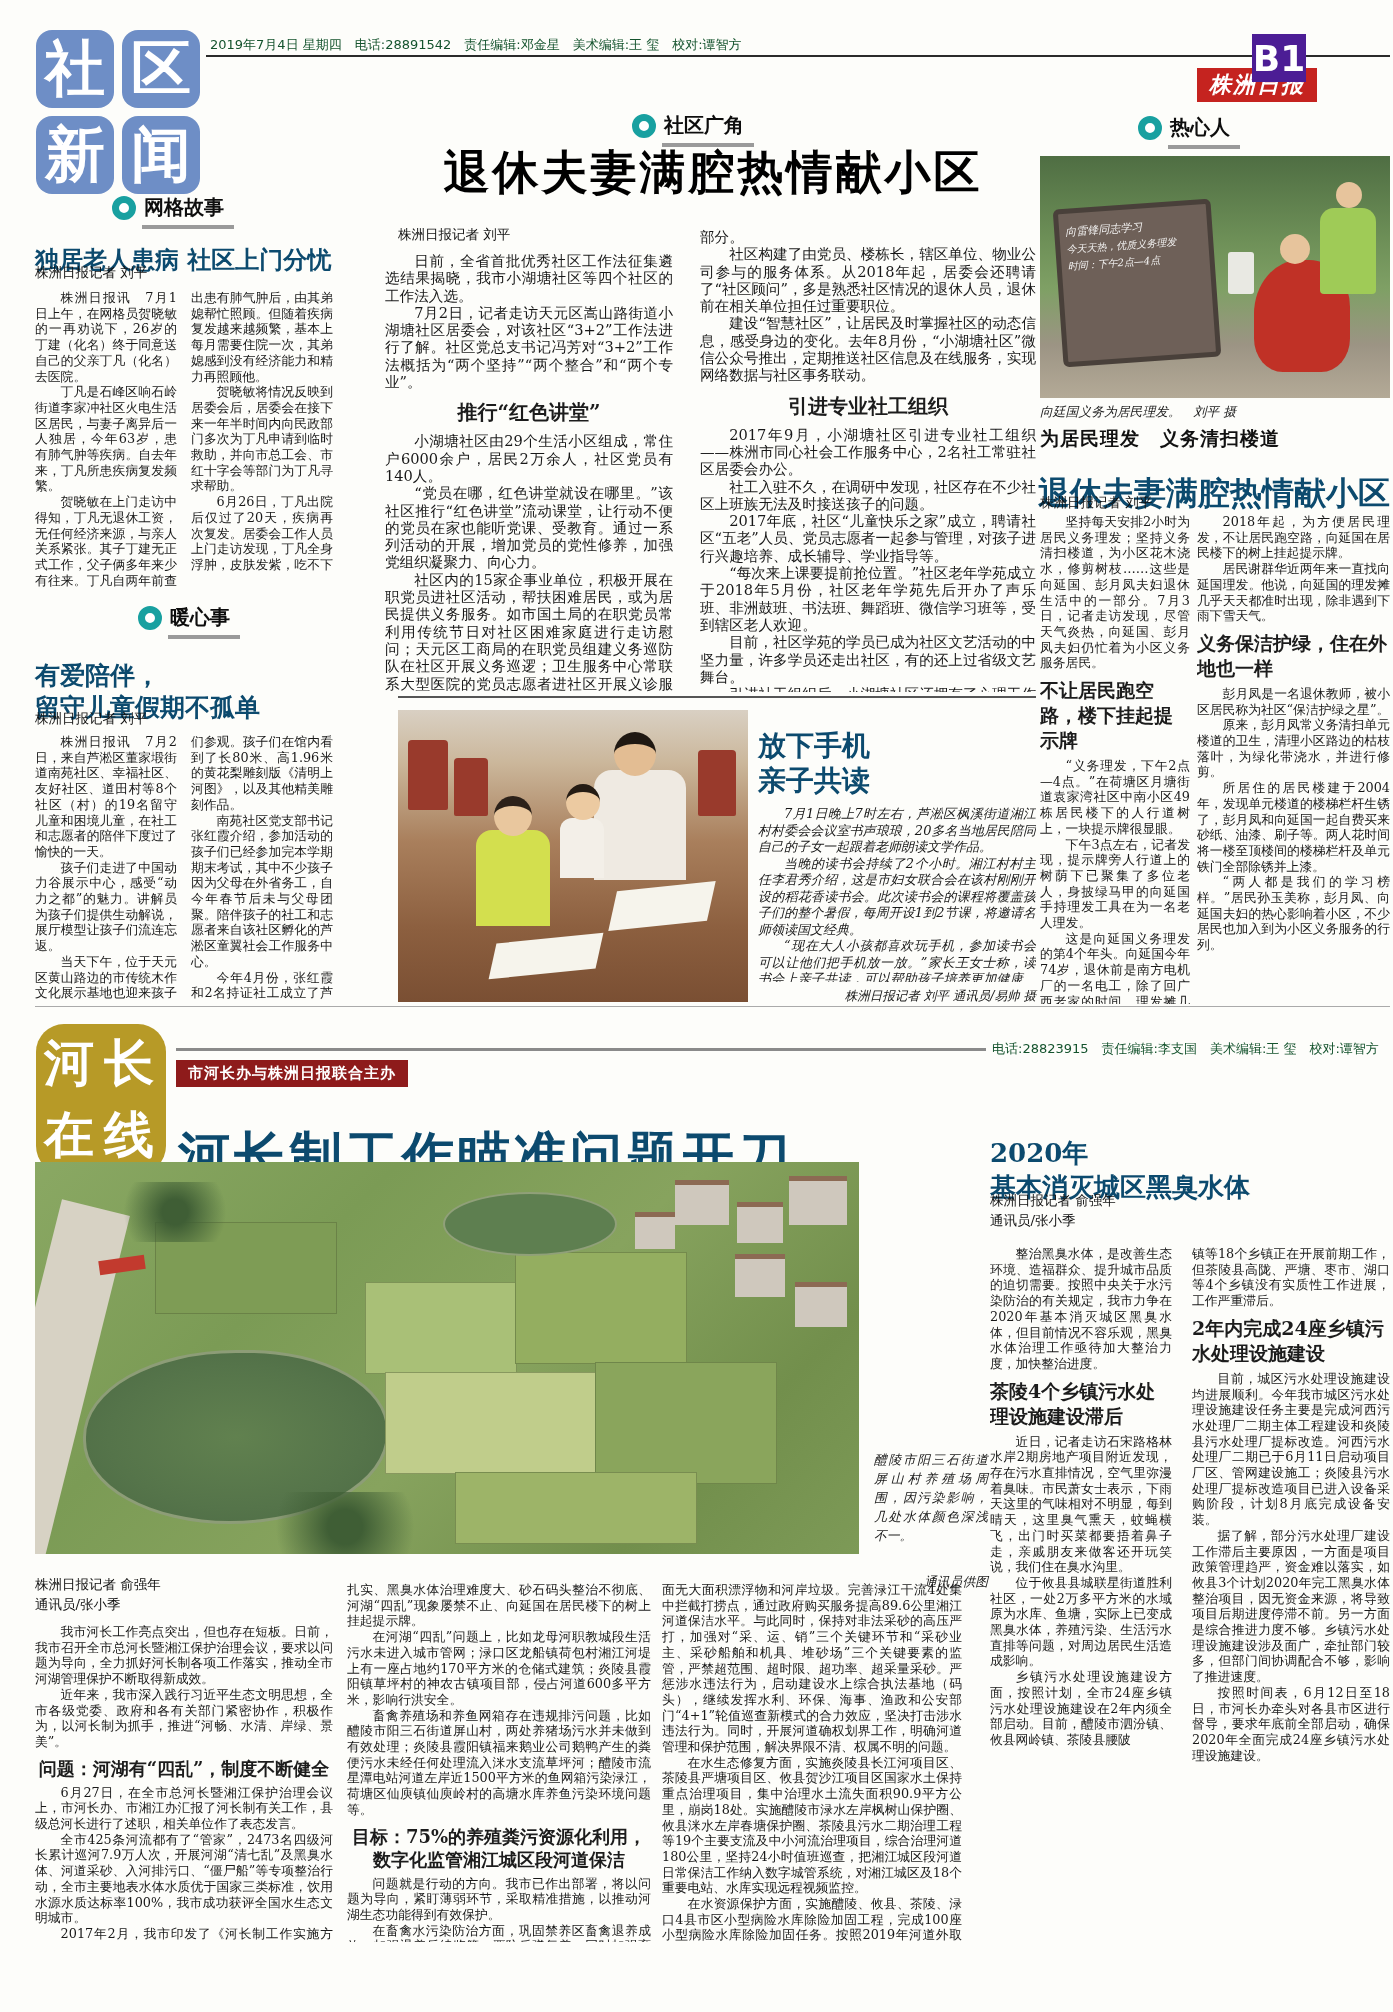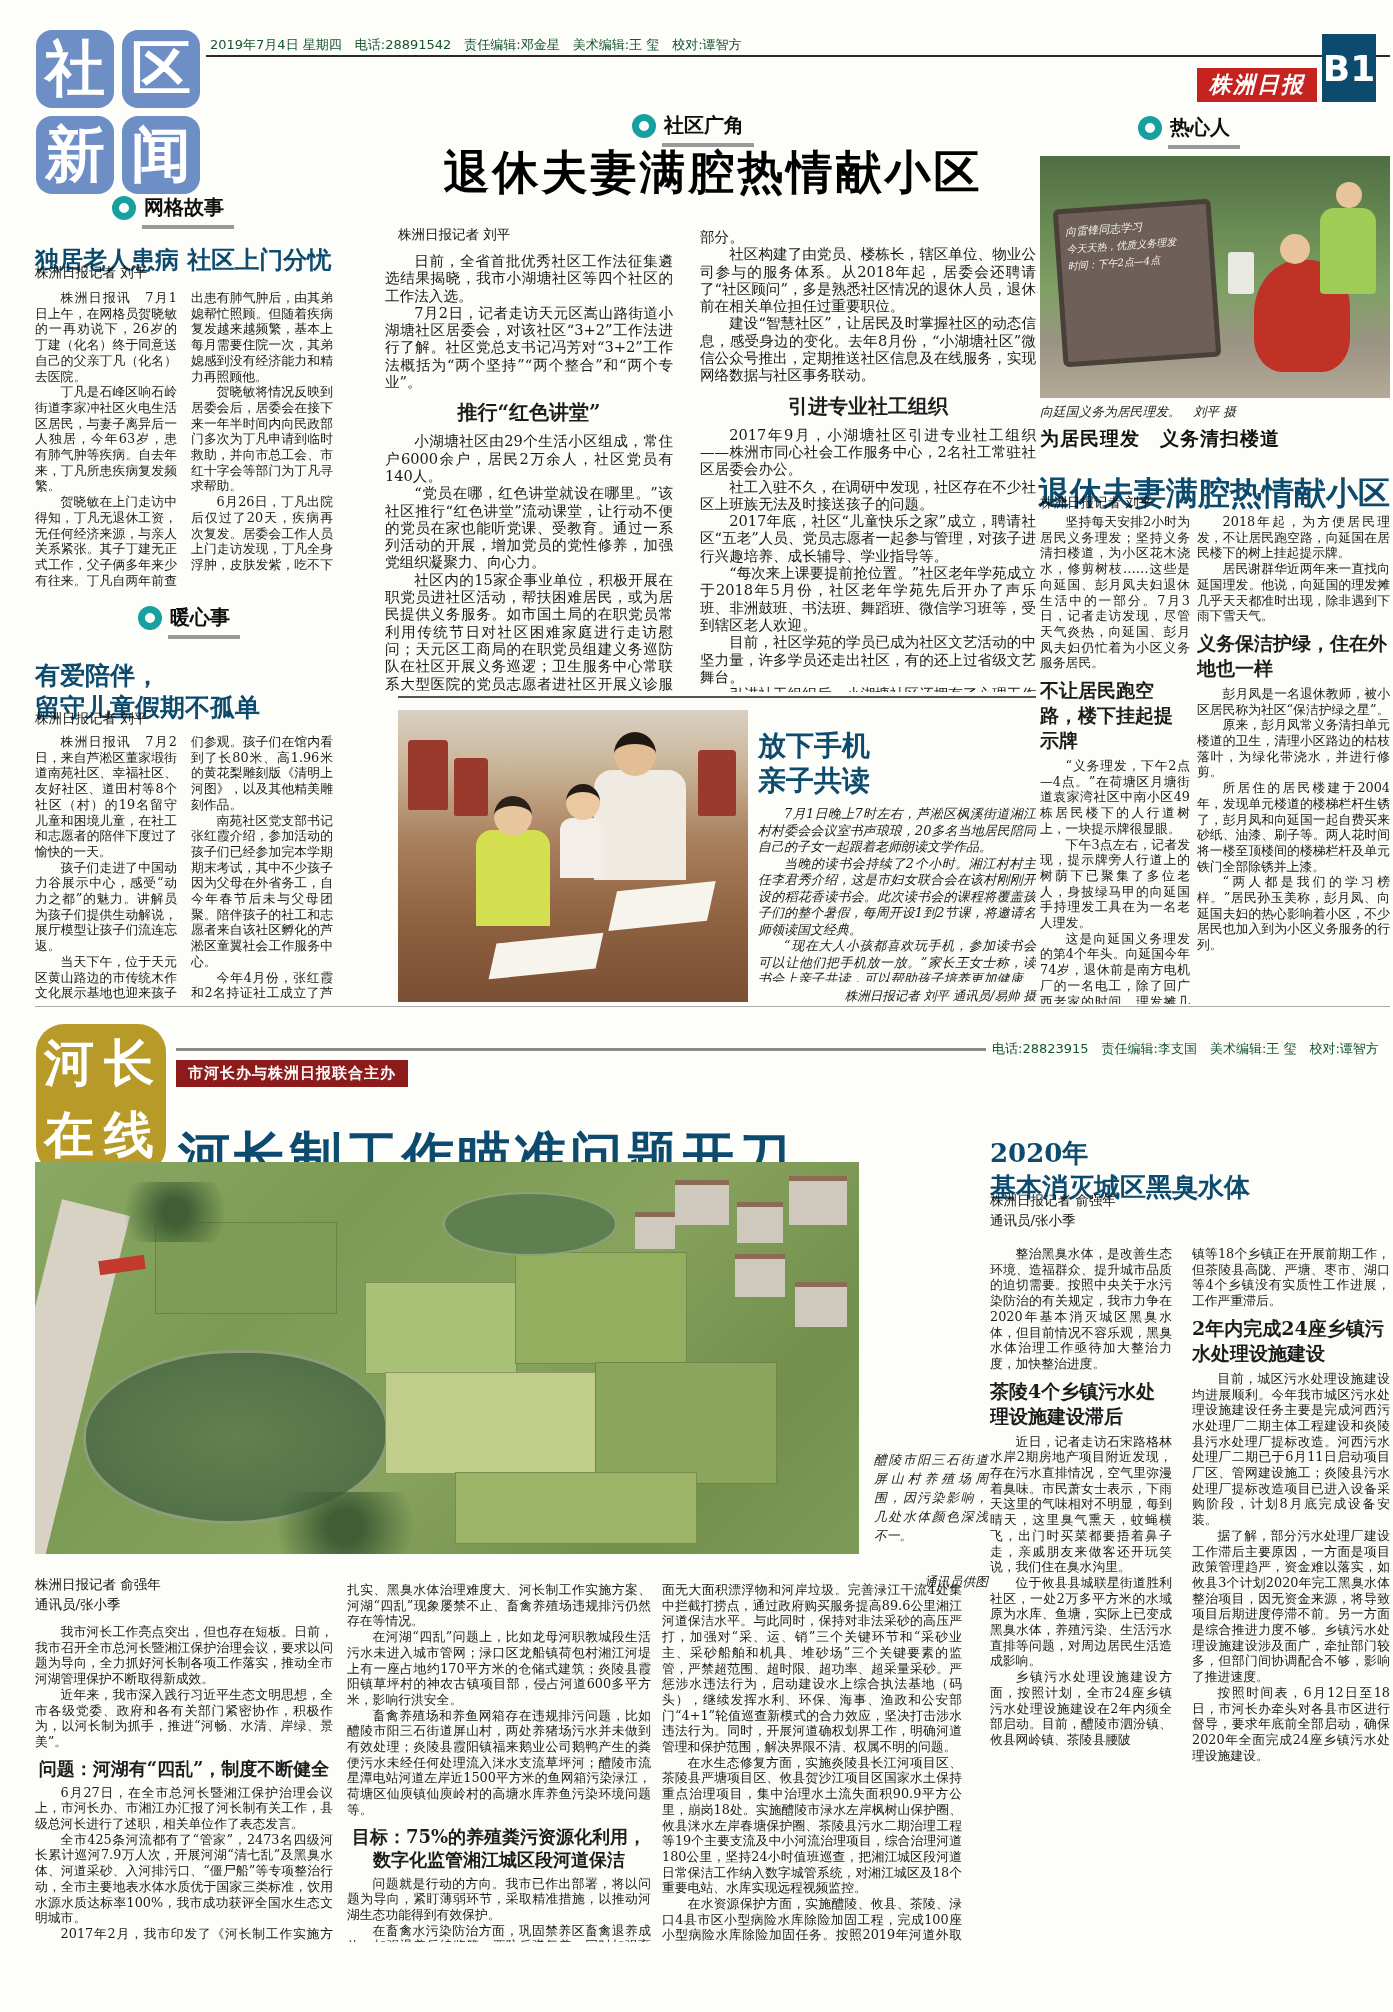--- a/index.html
+++ b/index.html
@@ -10,21 +10,21 @@
   
   .badge-grid{position:absolute;left:36px;top:30px;width:166px;height:164px;
               display:grid;grid-template-columns:78px 78px;grid-template-rows:78px 78px;gap:8px;}
   .tile{background:#6e8ec6;border-radius:16px;color:#fff;display:flex;align-items:center;justify-content:center;
         font-size:60px;font-weight:bold;font-family:"DejaVu Serif",serif;}
   .gold-badge{position:absolute;left:36px;top:1024px;width:130px;height:150px;background:#b79a27;border-radius:28px;
               display:grid;grid-template-columns:58px 58px;grid-template-rows:70px 70px;gap:2px;padding:4px;box-sizing:border-box;}
   .gold-badge .gchar{color:#fff;font-size:50px;font-weight:bold;display:flex;align-items:center;justify-content:center;}
   .masthead{position:absolute;left:1197px;top:68px;width:120px;height:34px;background:#c5231f;color:#fff;
             display:flex;align-items:center;justify-content:center;font-size:22px;font-weight:bold;font-style:italic;letter-spacing:2px;}
-  .pageno{position:absolute;left:1322px;top:34px;width:54px;height:68px;background:#0c4a6e;color:#fff;
+  .pageno{position:absolute;left:1252px;top:34px;width:54px;height:48px;background:#4c1d95;color:#fff;
           display:flex;align-items:center;justify-content:center;font-family:"DejaVu Sans",sans-serif;font-size:36px;font-weight:bold;}
   .meta{position:absolute;font-size:13px;color:#14532d;font-family:"DejaVu Sans",sans-serif;white-space:nowrap;}
   
   .marker{position:absolute;display:flex;align-items:flex-start;gap:6px;}
   .donut{width:24px;height:24px;border-radius:50%;border:7px solid #18a0a0;background:#fff;box-sizing:border-box;margin-top:2px;}
   .mlabel{font-family:"DejaVu Sans",sans-serif;font-size:20px;font-weight:bold;color:#0d0d0d;
           border-bottom:4px solid #9a9a9a;padding:0 10px 4px 2px;}
   
   .hl-main{position:absolute;font-family:"DejaVu Sans",sans-serif;font-weight:900;color:#000;
            font-size:46px;letter-spacing:3px;text-align:center;white-space:pre-line;}
@@ -256,21 +256,21 @@
 通讯员/张小季</div>
   <div class="bodycol" style="left:35px;top:1624px;width:298px;height:318px;">
       <p class="para">我市河长工作亮点突出，但也存在短板。日前，我市召开全市总河长暨湘江保护治理会议，要求以问题为导向，全力抓好河长制各项工作落实，推动全市河湖管理保护不断取得新成效。</p>
       <p class="para">近年来，我市深入践行习近平生态文明思想，全市各级党委、政府和各有关部门紧密协作，积极作为，以河长制为抓手，推进“河畅、水清、岸绿、景美”。</p>
       <div class="sub">问题：河湖有“四乱”，制度不断健全</div>
       <p class="para">6月27日，在全市总河长暨湘江保护治理会议上，市河长办、市湘江办汇报了河长制有关工作，县级总河长进行了述职，相关单位作了表态发言。</p>
       <p class="para">全市425条河流都有了“管家”，2473名四级河长累计巡河7.9万人次，开展河湖“清七乱”及黑臭水体、河道采砂、入河排污口、“僵尸船”等专项整治行动，全市主要地表水体水质优于国家三类标准，饮用水源水质达标率100%，我市成功获评全国水生态文明城市。</p>
       <p class="para">2017年2月，我市印发了《河长制工作实施方案》，两年多来，全市河长制工作按照“见河长、见行动、见成效”要求，统筹推进，河长体系不断完善，制度不断健全，力度不断加大，成效显然。但仍存在不少问题和短板，比如基础工作不</p>
     </div>
   <div class="bodycol" style="left:347px;top:1582px;width:304px;height:360px;">
-      <p class="para noindent">扎实、黑臭水体治理难度大、河长制工作实施方案、河湖“四乱”现象屡禁不止、畜禽养殖场违规排污仍然存在等情况。</p>
+      <p class="para noindent">扎实、黑臭水体治理难度大、砂石码头整治不彻底、河湖“四乱”现象屡禁不止、向延国在居民楼下的树上挂起提示牌。</p>
       <p class="para">在河湖“四乱”问题上，比如龙母河职教城段生活污水未进入城市管网；渌口区龙船镇荷包村湘江河堤上有一座占地约170平方米的仓储式建筑；炎陵县霞阳镇草坪村的神农古镇项目部，侵占河道600多平方米，影响行洪安全。</p>
       <p class="para">畜禽养殖场和养鱼网箱存在违规排污问题，比如醴陵市阳三石街道屏山村，两处养猪场污水并未做到有效处理；炎陵县霞阳镇福来鹅业公司鹅鸭产生的粪便污水未经任何处理流入洣水支流草坪河；醴陵市流星潭电站河道左岸近1500平方米的鱼网箱污染渌江，荷塘区仙庾镇仙庾岭村的高塘水库养鱼污染环境问题等。</p>
       <div class="sub">目标：75%的养殖粪污资源化利用，数字化监管湘江城区段河道保洁</div>
       <p class="para">问题就是行动的方向。我市已作出部署，将以问题为导向，紧盯薄弱环节，采取精准措施，以推动河湖生态功能得到有效保护。</p>
       <p class="para">在畜禽水污染防治方面，巩固禁养区畜禽退养成效，加强退养后续监管，严防反弹复养，同时加强畜禽规模养殖场粪污处理设施装备配套，确保年底配套率达到85%以上，畜禽养殖粪污资源化利用达到75%以上。</p>
     </div>
   <div class="bodycol" style="left:662px;top:1582px;width:300px;height:360px;">
       <p class="para noindent">面无大面积漂浮物和河岸垃圾。完善渌江干流4处集中拦截打捞点，通过政府购买服务提高89.6公里湘江河道保洁水平。与此同时，保持对非法采砂的高压严打，加强对“采、运、销”三个关键环节和“采砂业主、采砂船舶和机具、堆砂场”三个关键要素的监管，严禁超范围、超时限、超功率、超采量采砂。严惩涉水违法行为，启动建设水上综合执法基地（码头），继续发挥水利、环保、海事、渔政和公安部门“4+1”轮值巡查新模式的合力效应，坚决打击涉水违法行为。同时，开展河道确权划界工作，明确河道管理和保护范围，解决界限不清、权属不明的问题。</p>
       <p class="para">在水生态修复方面，实施炎陵县长江河项目区、茶陵县严塘项目区、攸县贺沙江项目区国家水土保持重点治理项目，集中治理水土流失面积90.9平方公里，崩岗18处。实施醴陵市渌水左岸枫树山保护圈、攸县洣水左岸春塘保护圈、茶陵县污水二期治理工程等19个主要支流及中小河流治理项目，综合治理河道180公里，坚持24小时值班巡查，把湘江城区段河道日常保洁工作纳入数字城管系统，对湘江城区及18个重要电站、水库实现远程视频监控。</p>
       <p class="para">在水资源保护方面，实施醴陵、攸县、茶陵、渌口4县市区小型病险水库除险加固工程，完成100座小型病险水库除险加固任务。按照2019年河道外取用水计划，加强重点用水户监控，集中开展无证取水等问题整治，积极推进县域节水型社会达标建设，推动天元区、茶陵县县域节水型社会达标建设。</p>

